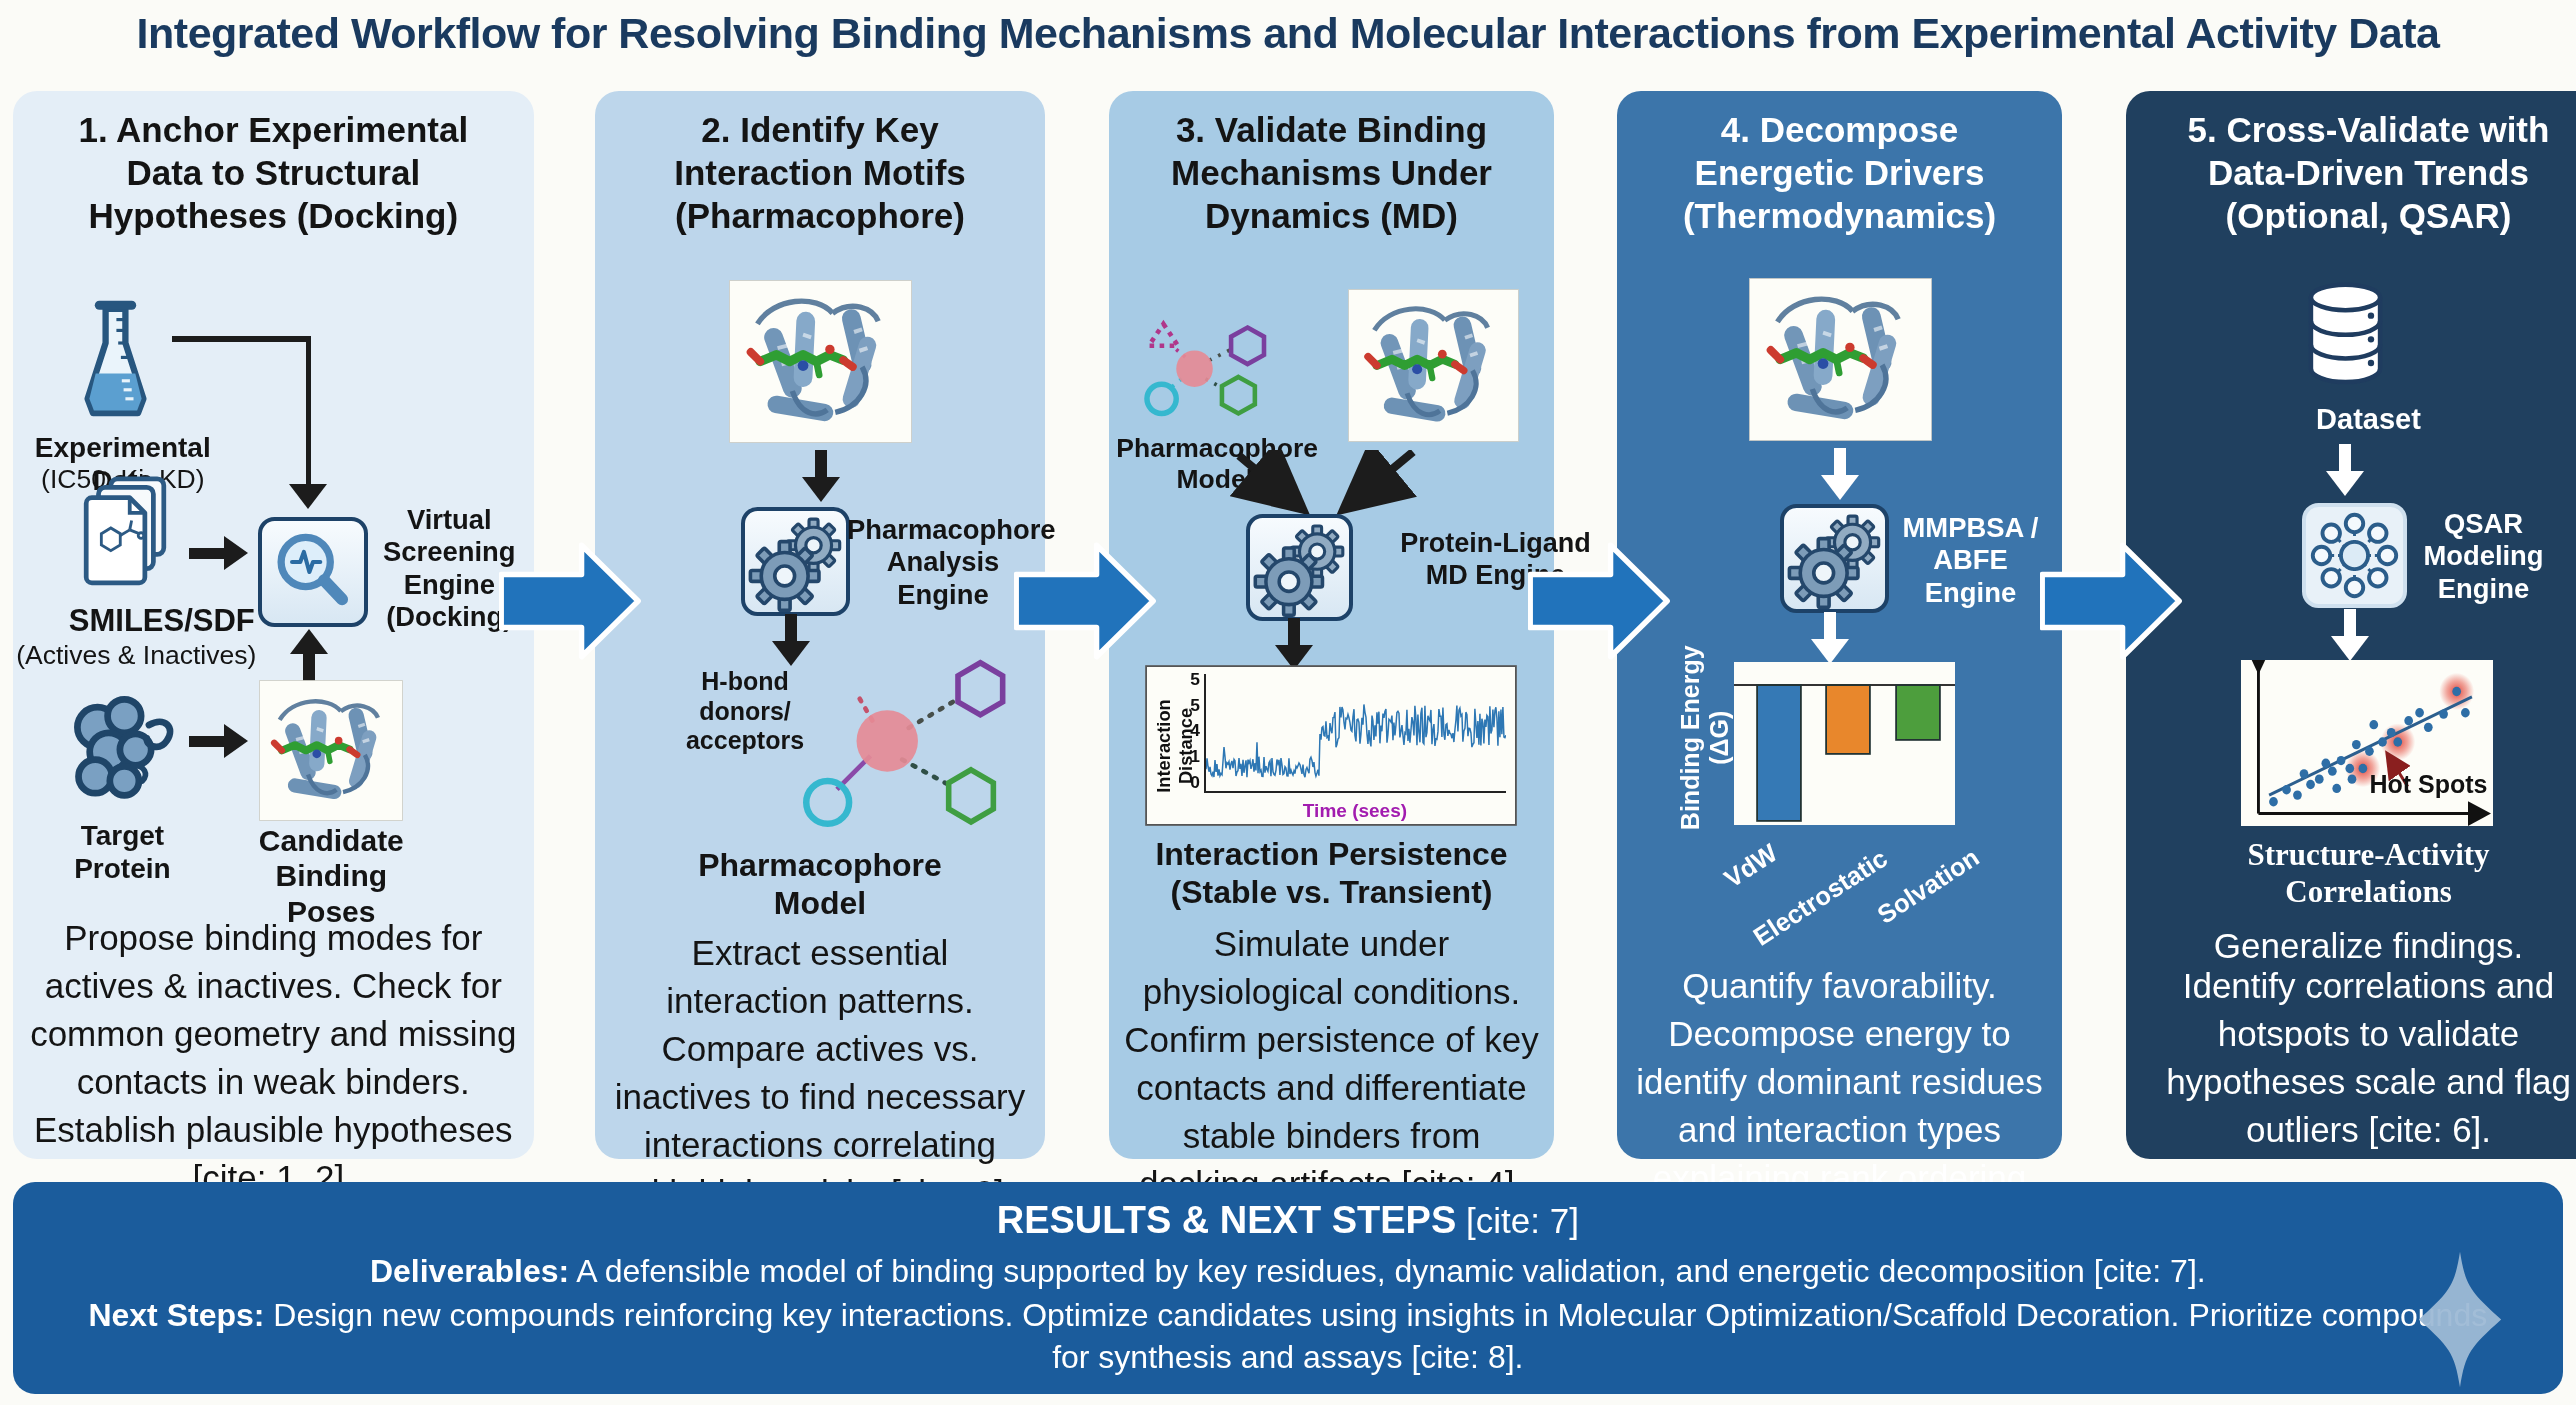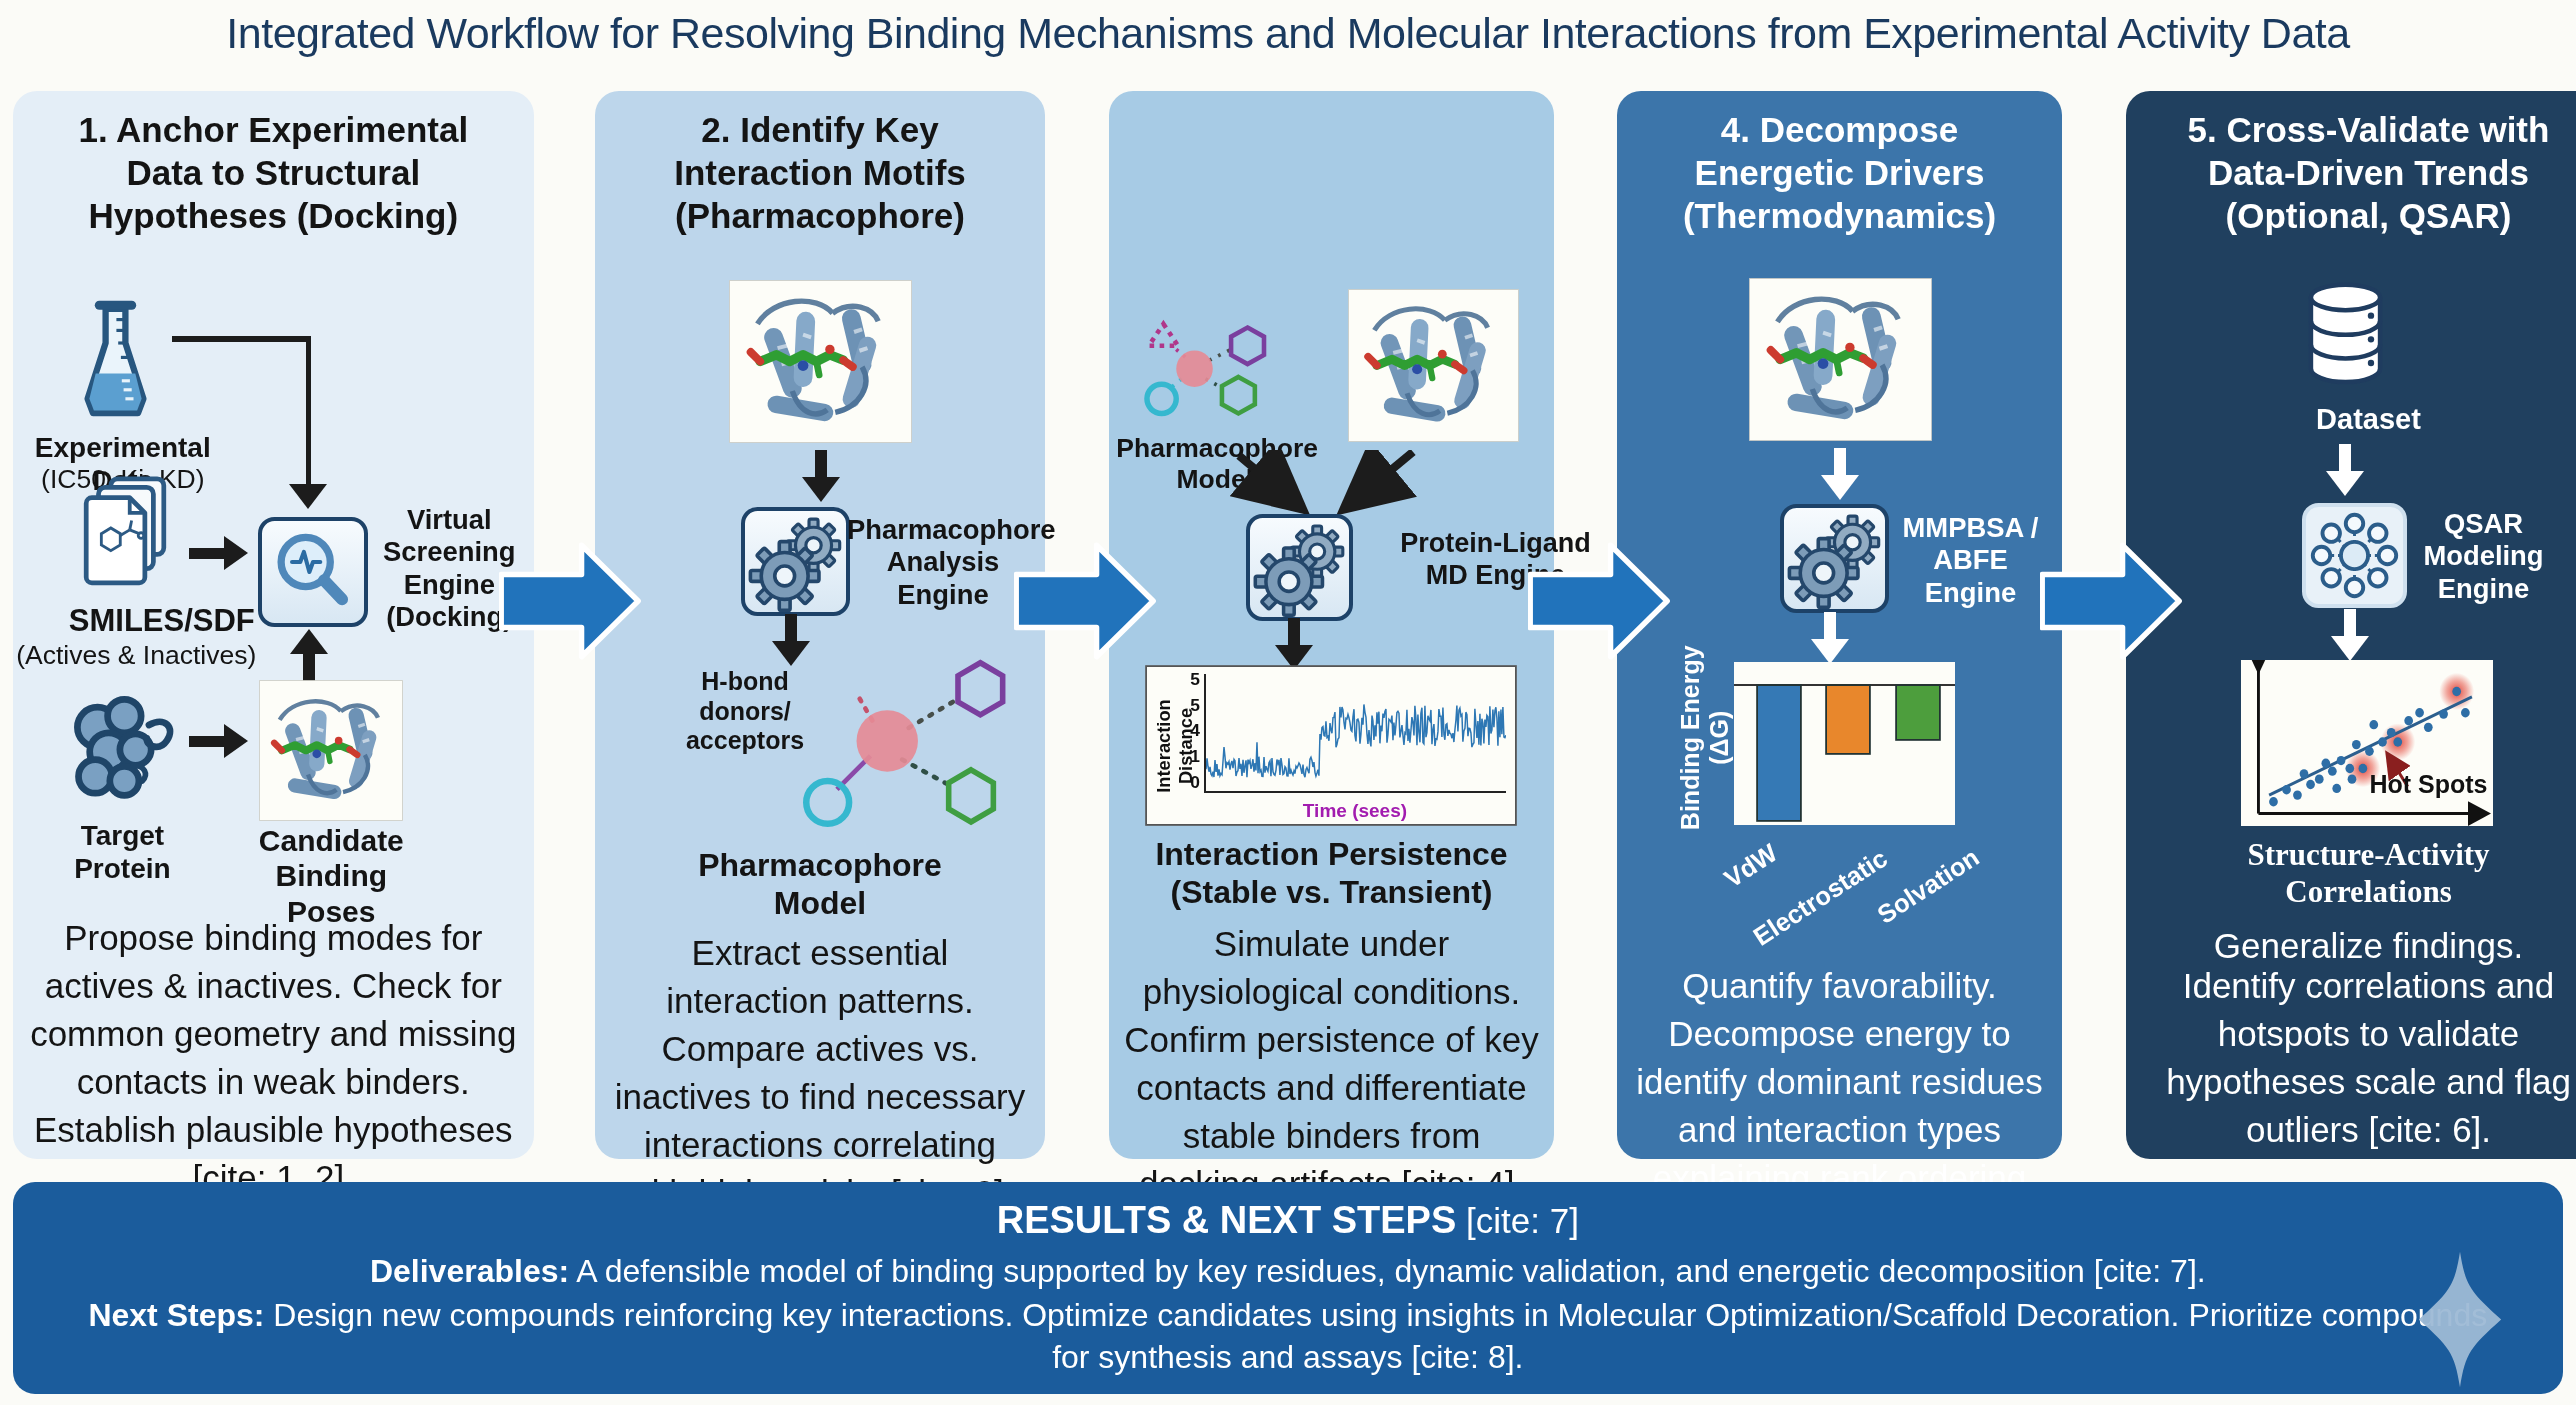--- a/index.html
+++ b/index.html
@@ -3,21 +3,21 @@
 <meta charset="utf-8">
 <style>
   html,body{margin:0;padding:0;}
   body{font-family:"Liberation Sans","DejaVu Sans",sans-serif;background:#ffffff;}
   #stage{position:relative;width:2576px;height:1405px;background:#fbfbf7;overflow:hidden;}
 
   .pre{white-space:pre-line;}
 
   
   .main-title{position:absolute;top:9.1px;left:0;width:100%;text-align:center;
-    font-size:43px;font-weight:normal;color:#1a3a5f;letter-spacing:-0.5px;}
+    font-size:43px;font-weight:bold;color:#1a3a5f;letter-spacing:-0.5px;}
 
   
   .panel{position:absolute;top:91px;height:1068px;border-radius:24px;}
   .p1{left:12.8px;width:521px;background:#e4eef7;color:#141414;}
   .p2{left:595px;width:450px;background:#bdd6eb;color:#141414;}
   .p3{left:1109px;width:445px;background:#a7cbe5;color:#141414;}
   .p4{left:1617px;width:445px;background:#3c75aa;color:#ffffff;}
   .p5{left:2126px;width:439px;background:#20405f;color:#ffffff;padding-left:46px;}
 
   .p-title{position:absolute;top:16.5px;left:0;width:100%;text-align:center;
@@ -393,20 +393,23 @@
         </svg>
     </div>
 
     <div class="lbl pre" style="left:0;top:756px;width:100%;font-size:32px;">Pharmacophore
 Model</div>
 
     <div class="p-desc" style="top:838px;">Extract essential interaction patterns. Compare actives vs. inactives to find necessary interactions correlating with high activity [cite: 3].</div>
   </div>
 
   <div class="panel p3">
+    <div class="p-title pre">3. Validate Binding
+Mechanisms Under
+Dynamics (MD)</div>
 
     <div style="position:absolute;left:27.4px;top:220px;width:160px;height:119px;">
       <svg viewBox="0 0 175 130" width="100%" height="100%">
           <use href="#sym-pharm3"></use>
         </svg>
     </div>
     <div class="lbl pre" style="left:7.3px;top:342px;width:197px;font-size:26.5px;">Pharmacophore
 Model</div>
 
     <div class="imgbox" style="left:240px;top:199px;width:169px;height:151px;">

